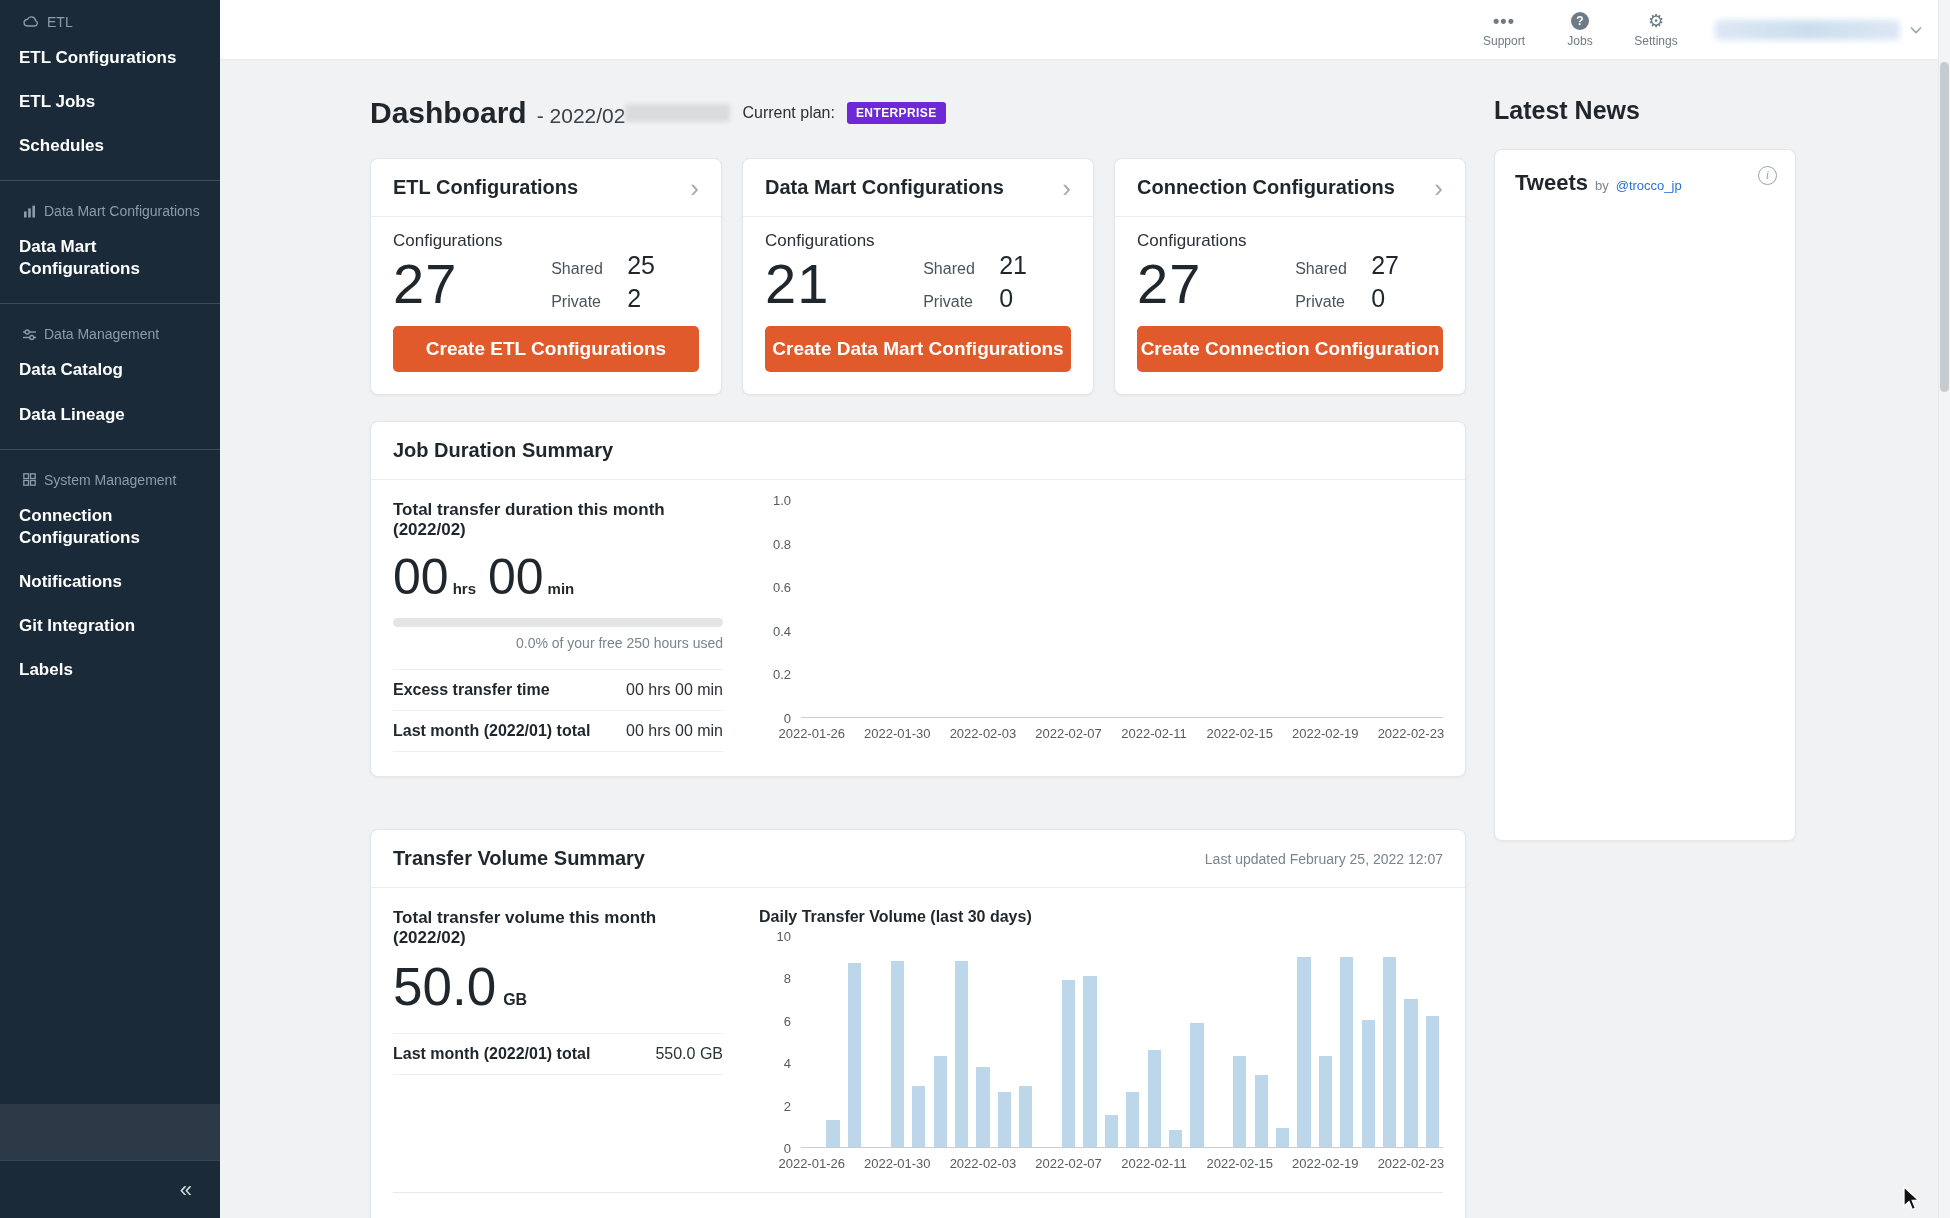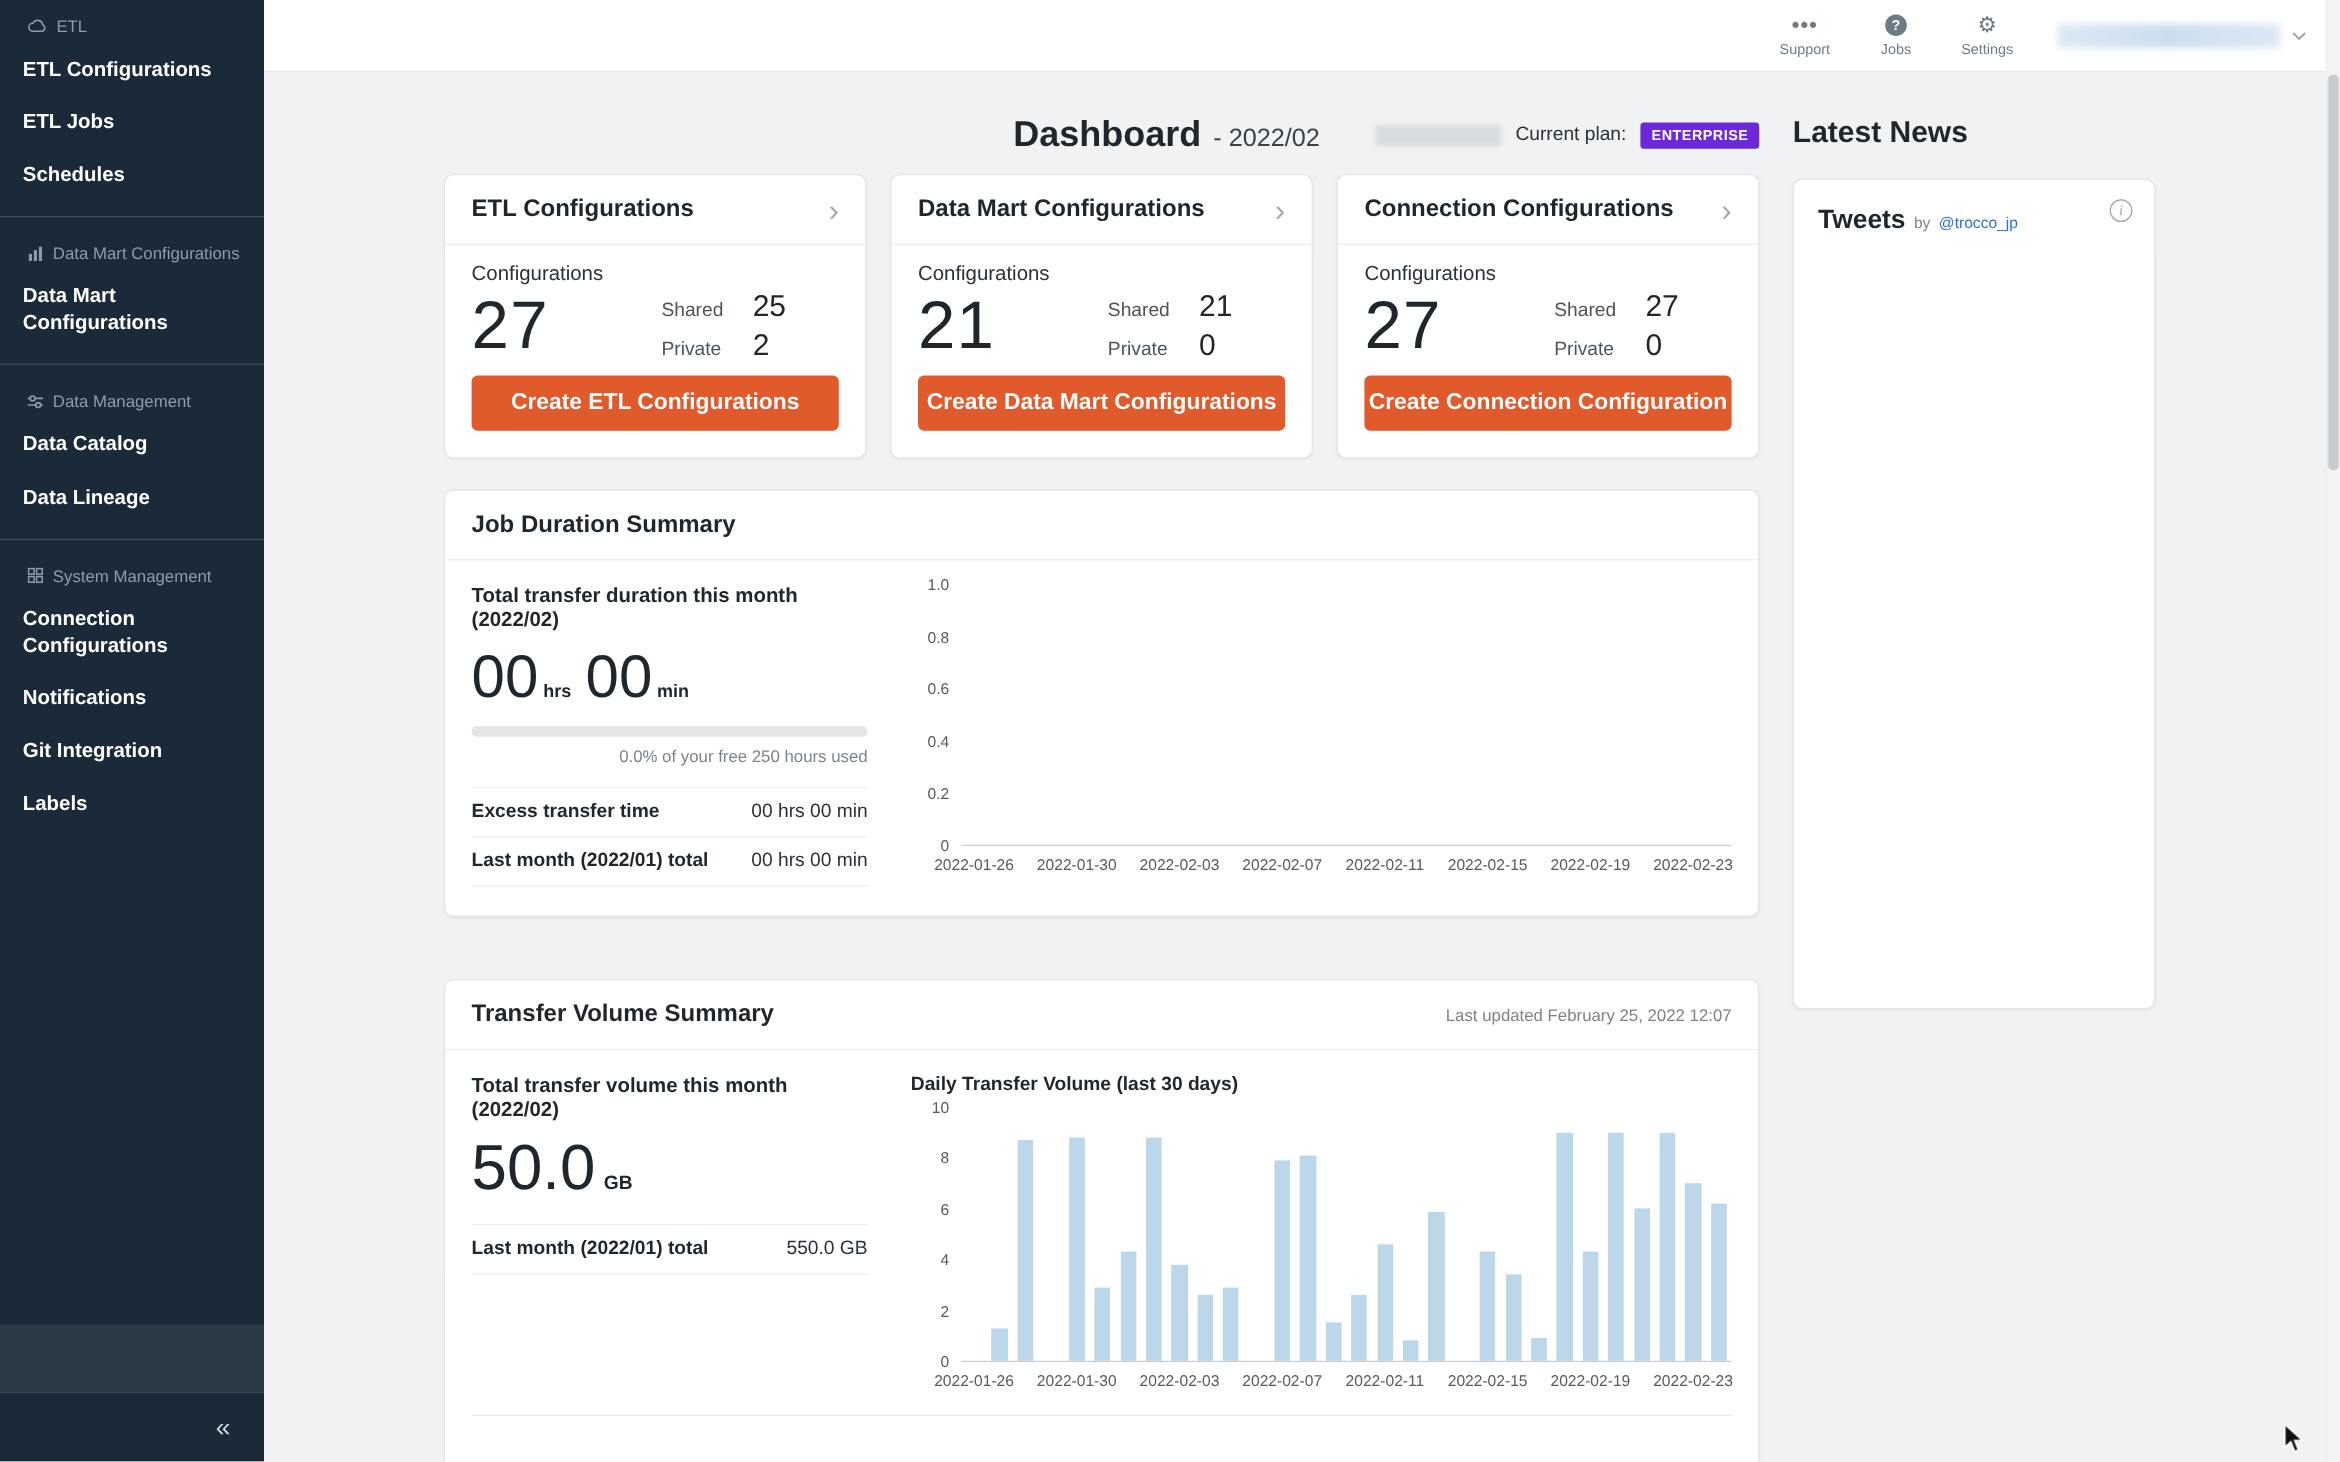--- a/index.html
+++ b/index.html
@@ -34,40 +34,40 @@
   .help-circle { width:18px; height:18px; border-radius:50%; background:#6E7B85; color:#fff; font-size:12px; font-weight:bold; display:flex; align-items:center; justify-content:center; }
   .top-icon .lbl { font-size:12px; }
   .account { display:flex; align-items:center; gap:10px; margin-left:12px; cursor:pointer; }
   .account-blur { width:185px; height:20px; border-radius:3px; background:linear-gradient(90deg,#DCE8F4,#CBDEEE,#DCE8F4); filter:blur(3px); }
 
   
   .content { flex:1; overflow:hidden; padding:36px 150px 0 150px; display:flex; align-items:flex-start; }
   .main-col { width:1096px; min-width:1096px; }
   .news-col { width:302px; min-width:302px; margin-left:28px; }
 
-  .page-head { display:flex; align-items:center; justify-content:flex-end; margin-bottom:15px;gap:46px; }
+  .page-head { display:flex; align-items:center; justify-content:flex-start; margin-bottom:28px; }
   .page-title-wrap { display:flex; align-items:baseline; gap:10px; }
   .page-title { font-size:30px; font-weight:bold; }
   .page-subtitle { font-size:21px; color:#3A4148; font-weight:normal; }
   .plan-wrap { display:flex; align-items:center; gap:12px; }
   .plan-blur { width:105px; height:18px; background:#D8DCDF; border-radius:3px; filter:blur(2px); }
   .plan-label { font-size:16px; color:#2A3138; }
   .badge { background:#6d28d9; color:#fff; font-size:12px; font-weight:bold; padding:4px 9px; border-radius:3px; letter-spacing:0.4px; }
 
   .card { background:#fff; border:1px solid #E4E7E9; border-radius:8px; box-shadow:0 1px 3px rgba(20,30,40,0.05); }
   .card-header { display:flex; align-items:center; justify-content:space-between; padding:0 22px; height:58px; border-bottom:1px solid #EBEDEF; }
   .card-title { font-size:20px; font-weight:bold; }
   .chev { color:#A2ABB3; font-size:26px; line-height:1; cursor:pointer; }
   .card-sub { font-size:14px; color:#7A848C; }
 
   .stat-row { display:flex; gap:20px; margin-bottom:26px; }
   .stat-card { flex:1; display:flex; flex-direction:column; }
   .stat-body { padding:14px 22px 22px; }
   .stat-label { font-size:17px; color:#2A3138; }
-  .stat-flex { display:flex; justify-content:space-between; align-items:flex-end; margin:0 0 10px; }
+  .stat-flex { display:flex; justify-content:space-between; align-items:flex-start; margin:0 0 10px; }
   .big-num { font-size:56px; letter-spacing:1px; }
   .sp-rows { display:flex; flex-direction:column; gap:4px; padding-right:44px; }
   .sp-row { display:flex; align-items:baseline; gap:18px; }
   .sp-label { font-size:16px; color:#4A545C; width:58px; }
   .sp-val { font-size:25px; }
   .cta-btn { width:100%; height:46px; background:#E05A2B; color:#fff; border:none; border-radius:5px; font-size:19px; font-weight:bold; font-family:inherit; cursor:pointer; }
 
   .summary-card { margin-bottom:52px; }
   .sum-body { display:flex; padding:20px 22px 24px; }
   .sum-left { width:330px; min-width:330px; margin-right:36px; }

